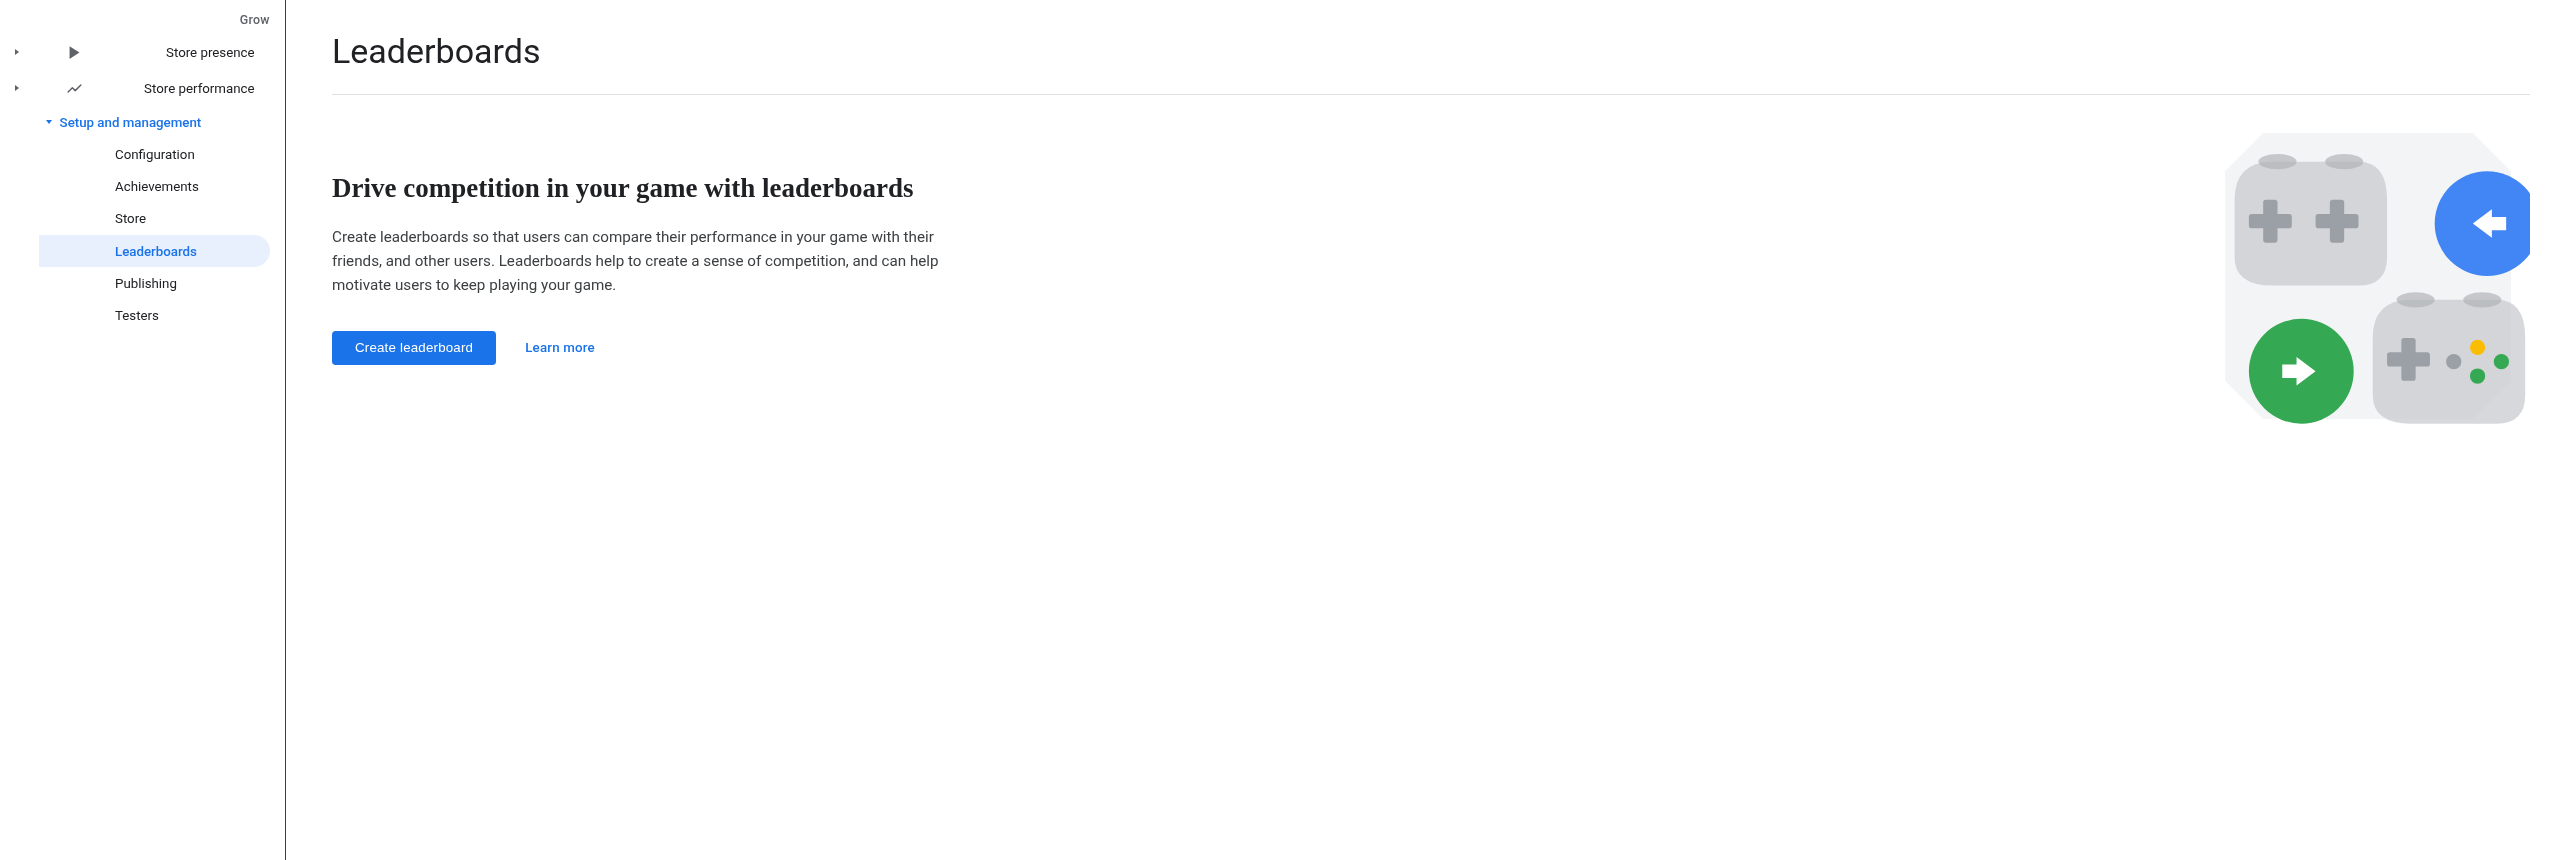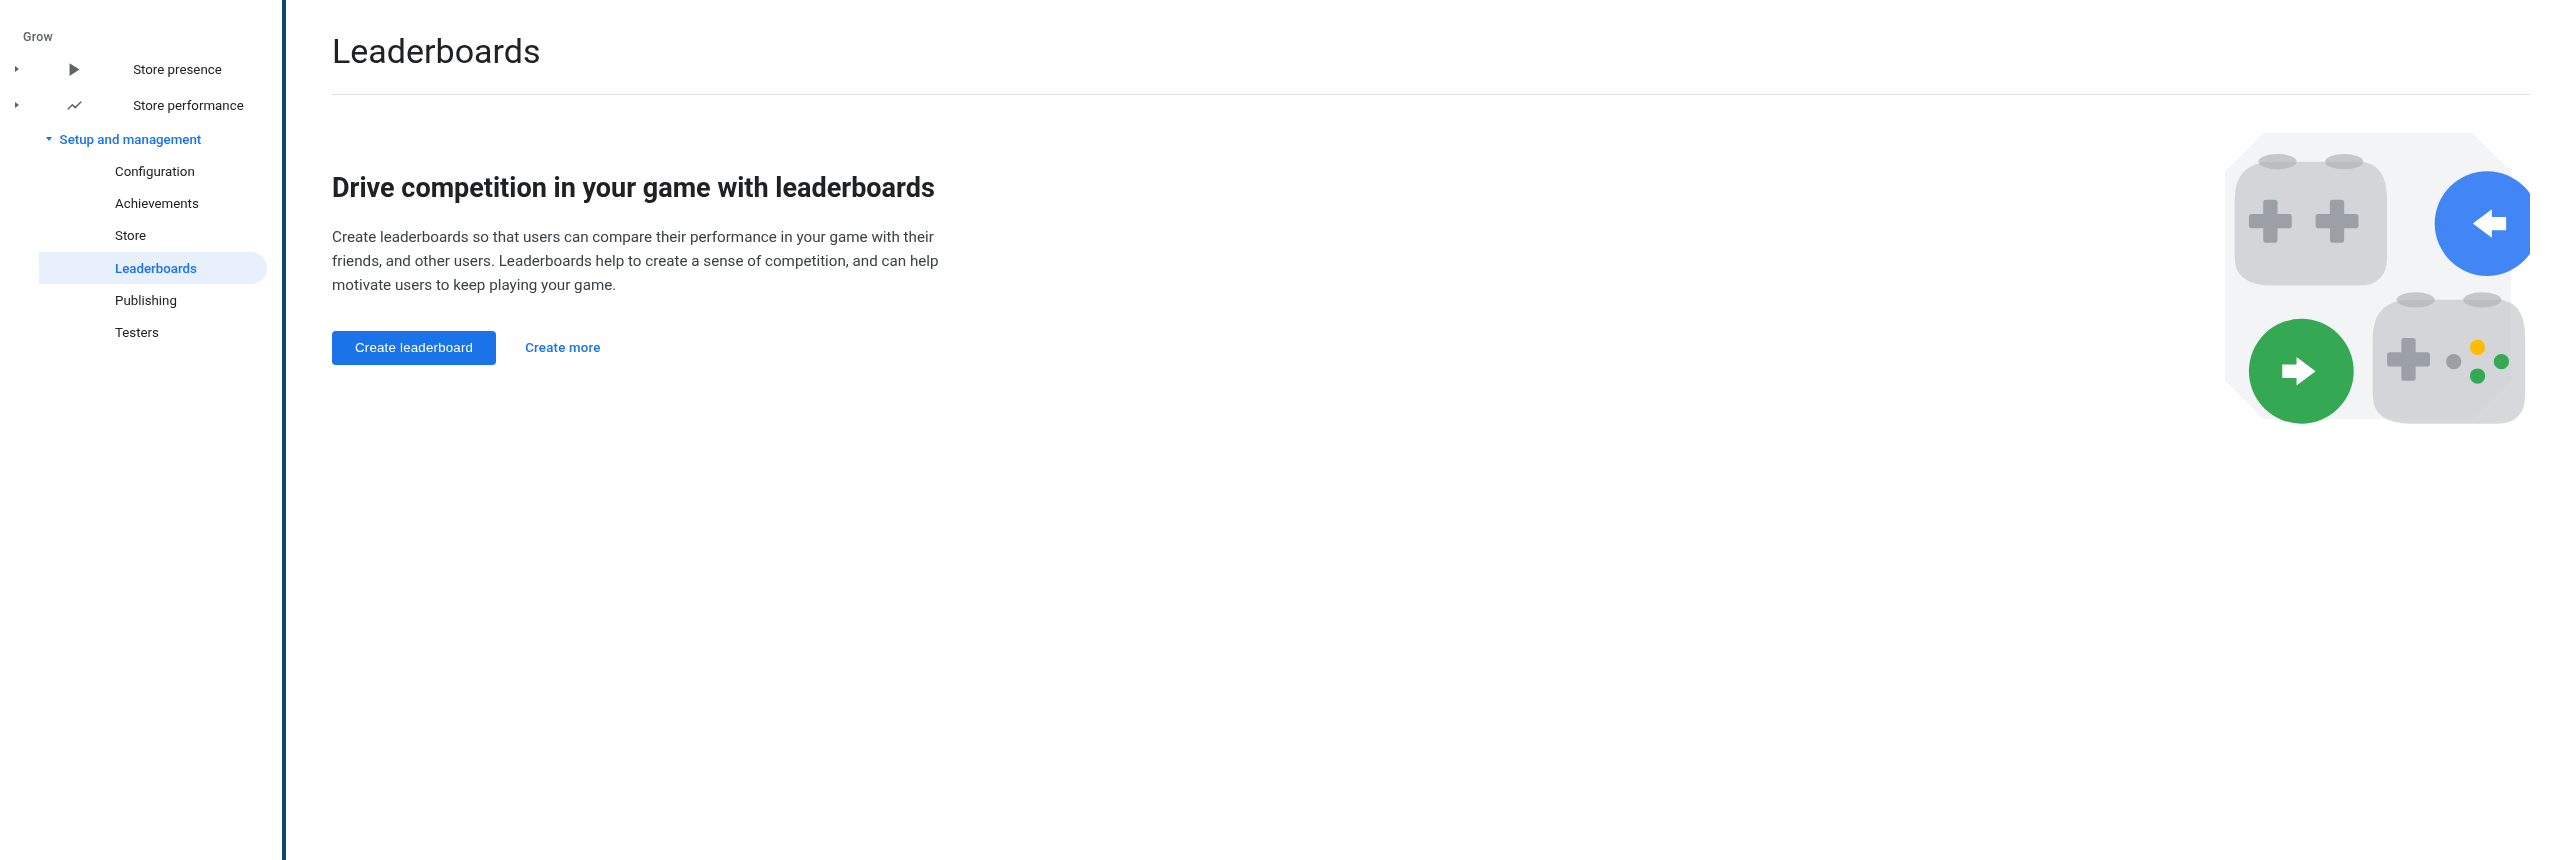--- a/index.html
+++ b/index.html
@@ -10,24 +10,25 @@
       display: flex;
       height: 100vh;
       overflow: hidden;
     }
 
     
     .sidebar {
       width: 286px;
       min-width: 286px;
       background: #fff;
-      padding: 21px 0;
-      border-right: 4px solid #0c4a6e;
+      padding: 4px 0;
+      border-right: 1px solid #0c4a6e;
       overflow-y: auto;
       height: 100vh;
+      text-align: right;
     }
 
     .sidebar-section-label {
       font-size: 12.4px;
       font-weight: 500;
       color: #5f6368;
       padding: 7.6px 15.2px 7.6px 23px;
       letter-spacing: 0.3px;
     }
 
@@ -119,20 +120,21 @@
     .content-text {
       max-width: 647px;
     }
 
     .content-heading {
       font-size: 27px;
       font-weight: 700;
       color: #202124;
       margin-bottom: 19px;
       line-height: 1.3;
+      font-family: Liberation Serif, serif;
     }
 
     .content-description {
       font-size: 15.2px;
       line-height: 1.6;
       color: #3c4043;
       margin-bottom: 33px;
     }
 
     .btn-primary {
@@ -266,21 +268,21 @@
 <main class="main-content">
   <h1 class="page-title">Leaderboards</h1>
   <div class="divider"></div>
 
   <div class="content-section">
     <div class="content-text">
       <h2 class="content-heading">Drive competition in your game with leaderboards</h2>
       <p class="content-description">Create leaderboards so that users can compare their performance in your game with their friends, and other users. Leaderboards help to create a sense of competition, and can help motivate users to keep playing your game.</p>
       <div class="actions-row">
         <button class="btn-primary">Create leaderboard</button>
-        <a class="btn-link" href="#">Create more</a>
+        <a class="btn-link" href="#">Learn more</a>
       </div>
     </div>
 
     <div class="illustration">
       <svg width="324" height="343" viewBox="0 0 340 360" fill="none" xmlns="http://www.w3.org/2000/svg">
 
         <path d="M60 20 L280 20 L320 60 L320 280 L280 320 L60 320 L20 280 L20 60 Z" fill="#e8eaed" opacity="0.5"></path>
 
         <g transform="translate(20, 40)">
 

